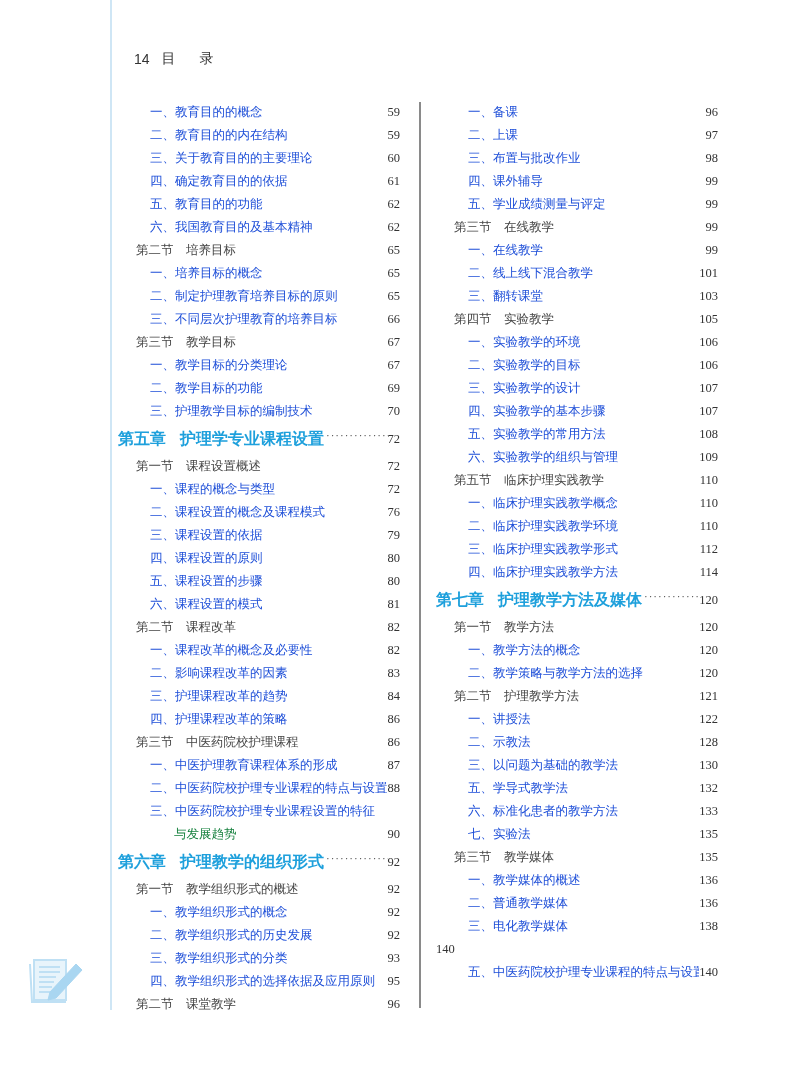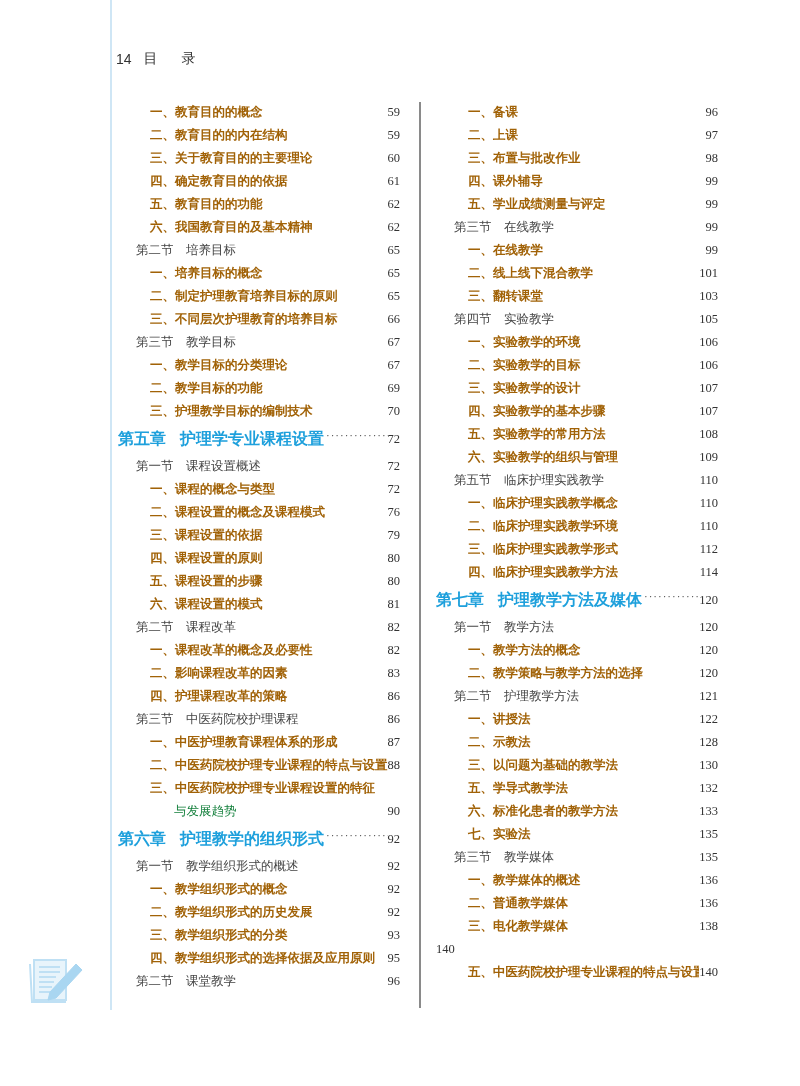--- a/index.html
+++ b/index.html
@@ -4,38 +4,38 @@
 <style>
   html, body { margin: 0; padding: 0; }
   body {
     width: 800px; height: 1086px; background: #ffffff; position: relative; overflow: hidden;
     font-family: "DejaVu Serif", "Liberation Serif", serif; color: #3a3a3a;
   }
   .margin-line {
     position: absolute; left: 110px; top: 0; width: 2px; height: 1010px; background: #cfe6f5;
   }
   .header {
-    position: absolute; left: 116px; top: 50px; font-family: "Liberation Sans", "DejaVu Sans", sans-serif;
+    position: absolute; left: 134px; top: 50px; font-family: "Liberation Sans", "DejaVu Sans", sans-serif;
     font-size: 14px; color: #333; display: flex; gap: 12px; align-items: center;
   }
   .header .title { letter-spacing: 10px; }
   .col-divider {
     position: absolute; left: 419px; top: 102px; width: 2px; height: 906px; background: #8a8a8a;
   }
   .col { position: absolute; top: 101px; }
   .col.left { left: 118px; width: 282px; }
   .col.right { left: 436px; width: 282px; }
   .row {
     display: flex; align-items: center; justify-content: space-between;
     height: 23px; font-size: 12.5px; white-space: nowrap;
   }
   .row .label { overflow: hidden; }
   .row .page { font-family: "Liberation Serif", serif; font-size: 12.5px; color: #333; }
   .row.sec .label { padding-left: 18px; font-family: Liberation Serif, serif; color: #444; }
-  .row.item .label { padding-left: 32px; color: #a16207; font-weight: bold; }
+  .row.item .label { padding-left: 32px; color: #1d4ed8; }
   .row.cont .label { padding-left: 56px; color: #15803d; }
   .row.chap { height: 32px; }
   .row.chap .label {
     font-family: "Liberation Sans", "DejaVu Sans", sans-serif; font-weight: bold; font-size: 16px;
     color: #1ea0dc; display: flex; align-items: flex-start;
   }
   .row.chap .dots {
     color: #444; font-size: 11px; letter-spacing: 1px; margin-left: 2px;
     font-weight: normal; font-family: "Liberation Serif", serif;
   }
@@ -154,20 +154,24 @@
       <span class="label">第二节　课程改革</span>
       <span class="page">82</span>
     </div>
     <div class="row item">
       <span class="label">一、课程改革的概念及必要性</span>
       <span class="page">82</span>
     </div>
     <div class="row item">
       <span class="label">二、影响课程改革的因素</span>
       <span class="page">83</span>
+    </div>
+    <div class="row item">
+      <span class="label">三、护理课程改革的趋势</span>
+      <span class="page">84</span>
     </div>
     <div class="row item">
       <span class="label">四、护理课程改革的策略</span>
       <span class="page">86</span>
     </div>
     <div class="row sec">
       <span class="label">第三节　中医药院校护理课程</span>
       <span class="page">86</span>
     </div>
     <div class="row item">

